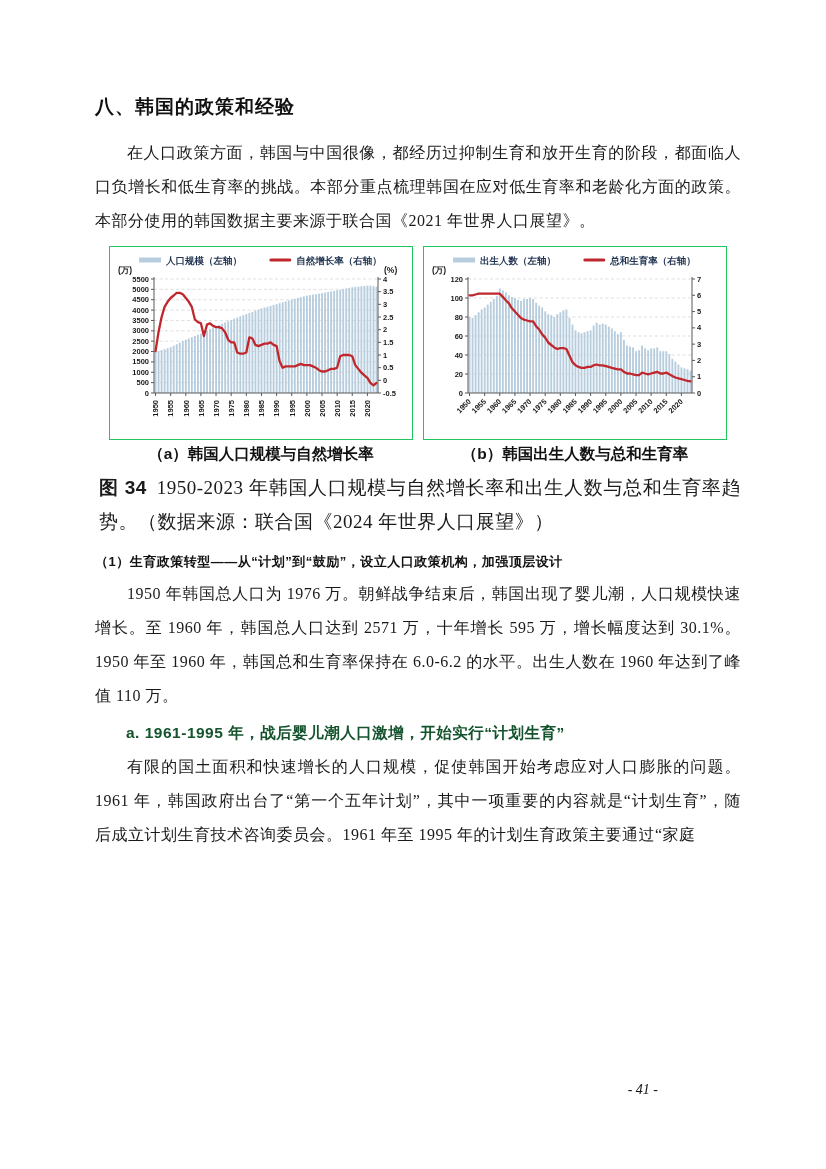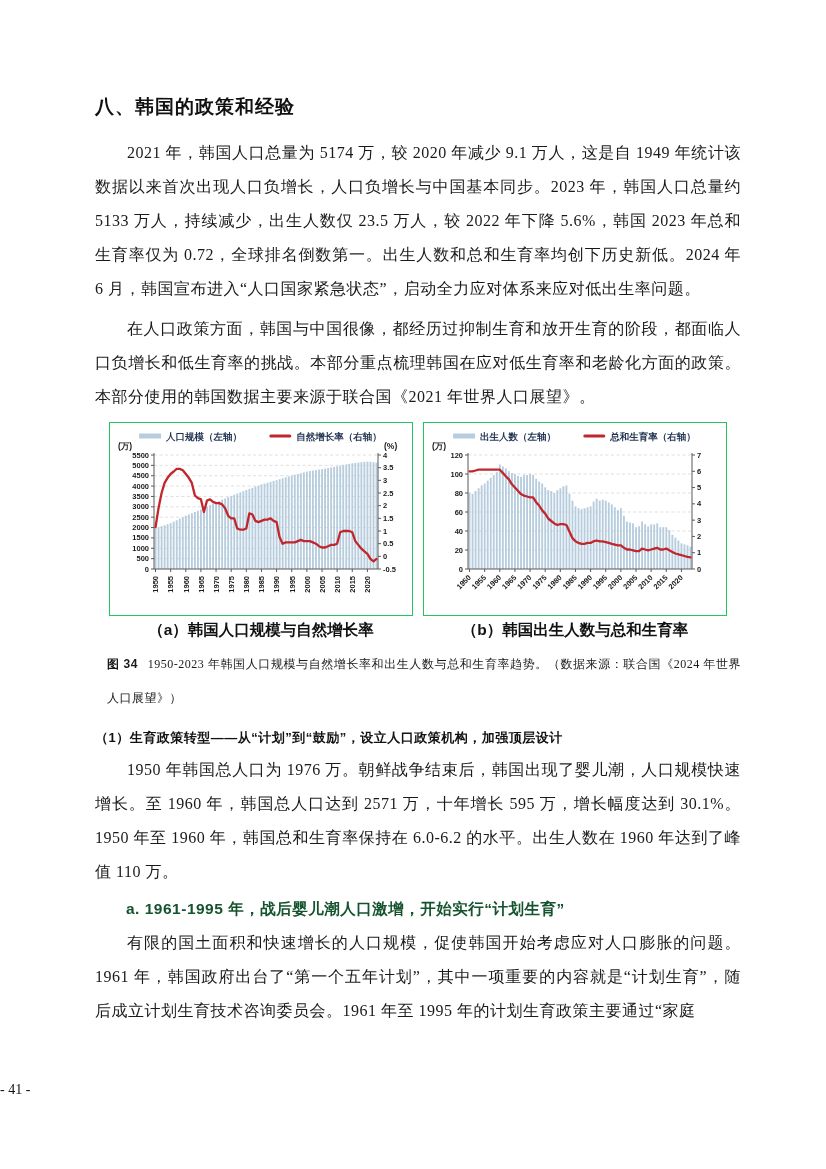--- a/index.html
+++ b/index.html
@@ -5,36 +5,35 @@
   html,body{margin:0;padding:0;background:#ffffff;}
   body{width:826px;height:1169px;overflow:hidden;font-family:"Liberation Serif","DejaVu Serif",serif;color:#1a1a1a;}
   .page{position:relative;width:658px;height:1169px;background:#fff;}
   .content{position:absolute;left:95px;top:94px;width:646px;}
   h1.doc-title{font-family:"Liberation Sans","DejaVu Sans",sans-serif;font-size:19px;font-weight:700;color:#111;margin:0 0 16px 0;letter-spacing:1px;}
   p.body-text{font-size:16px;line-height:34px;text-align:justify;text-justify:inter-ideograph;margin:0 0 6px 0;text-indent:2em;letter-spacing:.5px;}
   .figure-row{display:flex;justify-content:center;gap:10px;margin-top:8px;}
   .chart-panel{border:1px solid #22c55e;background:#fff;}
   .caption-row{display:flex;justify-content:center;gap:10px;margin-top:4px;}
   .sub-caption{width:304px;text-align:center;font-family:"Liberation Sans","DejaVu Sans",sans-serif;font-weight:700;font-size:15.5px;color:#111;}
-  p.fig-caption{font-size:12px;line-height:34px;text-align:justify;margin:6px 0 0 12px;letter-spacing:.5px;}
+  p.fig-caption{font-size:19px;line-height:34px;text-align:justify;margin:6px 0 0 4px;letter-spacing:.5px;}
   p.fig-caption .fig-label{font-family:"Liberation Sans","DejaVu Sans",sans-serif;font-weight:700;margin-right:10px;}
   h2.sec-heading{font-family:Liberation Sans, sans-serif;font-size:13px;font-weight:700;color:#111;margin:14px 0 6px 0;letter-spacing:.5px;}
   h3.sub-heading{font-family:"Liberation Sans","DejaVu Sans",sans-serif;font-size:15.5px;font-weight:700;color:#14532d;margin:10px 0 6px 0;text-indent:2em;letter-spacing:.5px;}
-  .page-number{position:absolute;left:0;right:0;top:1082px;text-align:left;font-size:14px;color:#111;}
+  .page-number{position:absolute;left:16px;right:0;top:1082px;text-align:right;font-size:14px;color:#111;font-style:italic;}
   svg text{font-family:"Liberation Sans","DejaVu Sans",sans-serif;}
 </style>
 </head>
 <body>
 
 <div class="page">
   <div class="content">
 
     <h1 class="doc-title">八、韩国的政策和经验</h1>
 
-    <p class="body-text">2021 年，韩国人口总量为 5174 万，较 2020 年减少 9.1 万人，这是自 1949 年统计该数据以来首次出现人口负增长，人口负增长与中国基本同步。2023 年，韩国人口总量约 5133 万人，持续减少，出生人数仅 23.5 万人，较 2022 年下降 5.6%，韩国 2023 年总和生育率仅为 0.72，全球排名倒数第一。出生人数和总和生育率均创下历史新低。2024 年 6 月，韩国宣布进入“人口国家紧急状态”，启动全力应对体系来应对低出生率问题。</p>
 
     <p class="body-text">在人口政策方面，韩国与中国很像，都经历过抑制生育和放开生育的阶段，都面临人口负增长和低生育率的挑战。本部分重点梳理韩国在应对低生育率和老龄化方面的政策。本部分使用的韩国数据主要来源于联合国《2021 年世界人口展望》。</p>
 
     <div class="figure-row">
       <div class="chart-panel">
         <svg width="302" height="188" viewBox="0 0 302 188">
             <rect x="29.099999999999994" y="10.5" width="22" height="5" fill="#b7cdde"></rect>
             <text x="56.099999999999994" y="17" font-size="9.5" font-weight="700" fill="#1f3250">人口规模（左轴）</text>
             <rect x="159.29999999999998" y="11.5" width="22" height="3" rx="1.5" fill="#c0272d"></rect>
             <text x="186.29999999999998" y="17" font-size="9.5" font-weight="700" fill="#1f3250">自然增长率（右轴）</text>

